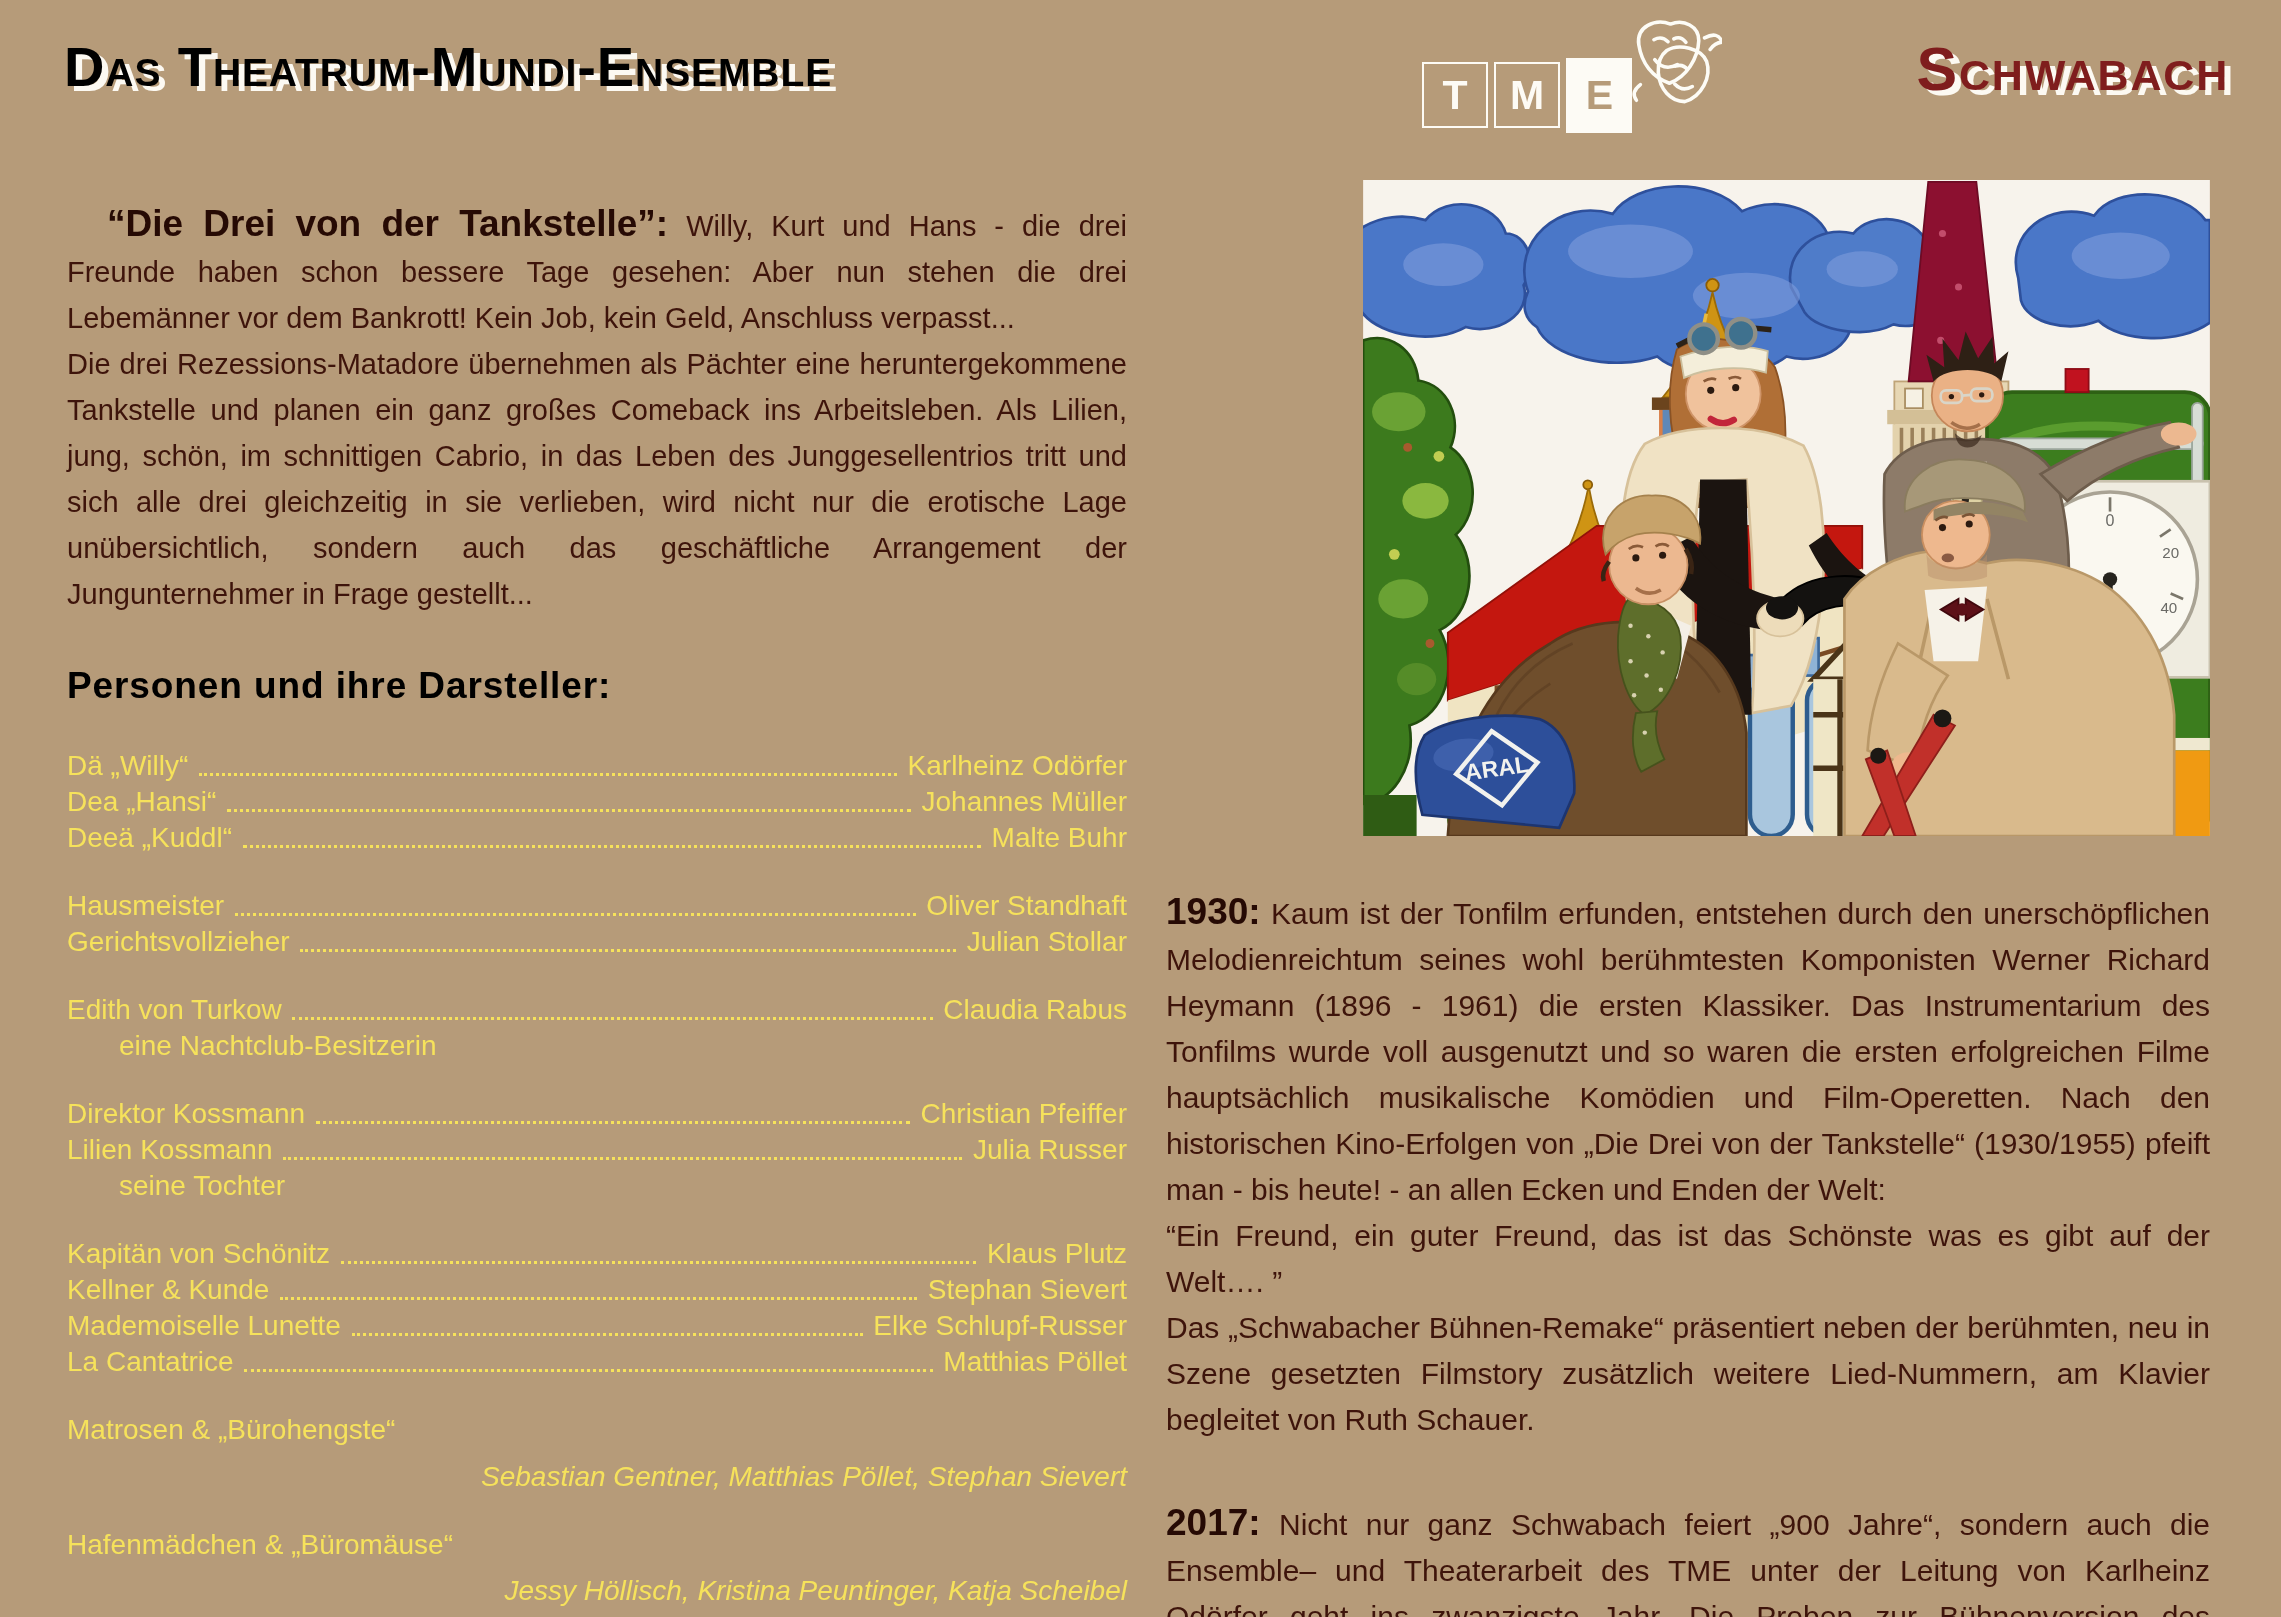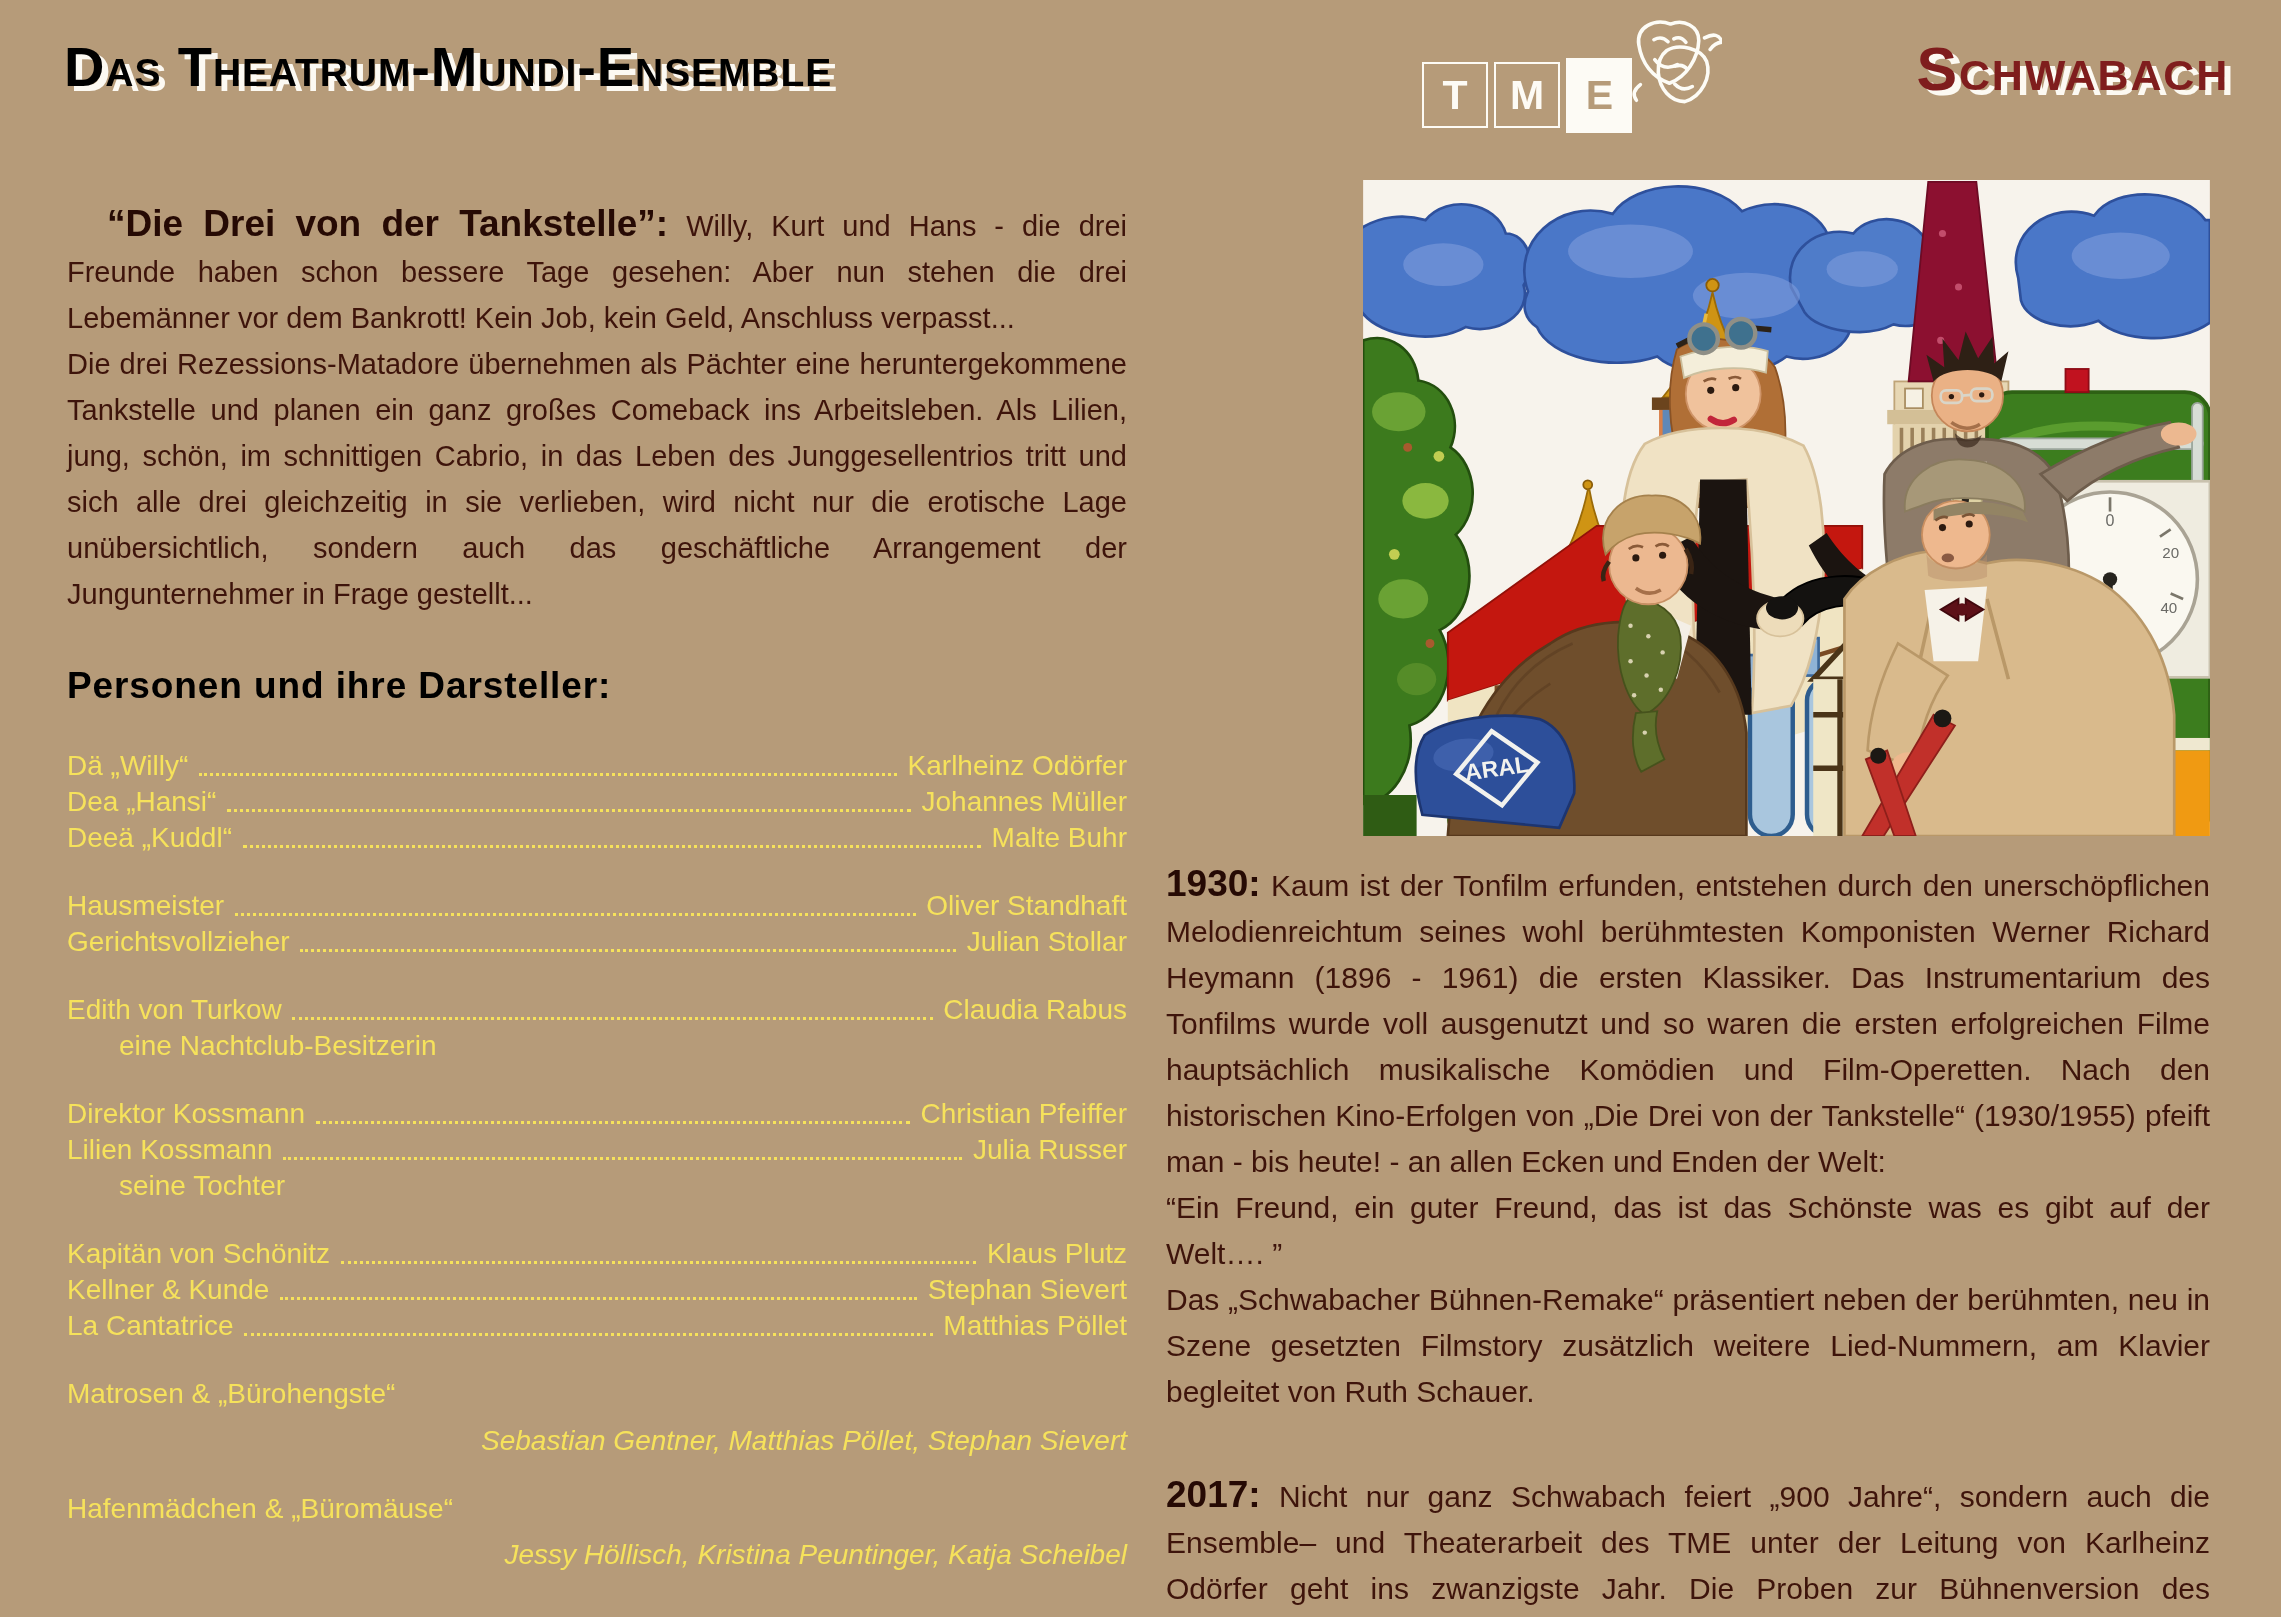--- a/index.html
+++ b/index.html
@@ -31,21 +31,21 @@
   .cast-row .role,.cast-row .actor{white-space:nowrap;}
   .cast-row .leader{flex:1;border-bottom:3.6px dotted #f6e25b;margin:0 10.7px 8px 10.7px;}
   .cast-note{padding-left:52px;}
   .cast-group{}
   .cast-names{text-align:right;margin-top:10.7px;font-style:italic;}
   .cast-spacer{height:32px;}
 
   
   .right-col{position:absolute;left:1166px;top:180px;width:1044px;}
   .photo{display:block;margin-left:auto;width:847px;height:656px;}
-  .body-text{margin-top:25px;font-size:30px;line-height:46px;color:#3e140b;text-align:justify;}
+  .body-text{margin-top:53px;font-size:30px;line-height:46px;color:#3e140b;text-align:justify;}
   .body-text p{margin:0;}
   .ylabel{font-size:37px;font-weight:bold;color:#260a04;}
   .para-2017{margin-top:57px;}
 </style>
 </head>
 <body>
 
 <div class="page">
 
   <div class="title">Das Theatrum-Mundi-Ensemble</div>
@@ -130,20 +130,25 @@
       <div class="cast-spacer"></div>
       <div class="cast-row">
         <span class="role">Kapitän von Schönitz</span>
         <span class="leader"></span>
         <span class="actor">Klaus Plutz</span>
       </div>
       <div class="cast-row">
         <span class="role">Kellner &amp; Kunde</span>
         <span class="leader"></span>
         <span class="actor">Stephan Sievert</span>
+      </div>
+      <div class="cast-row">
+        <span class="role">Mademoiselle Lunette</span>
+        <span class="leader"></span>
+        <span class="actor">Elke Schlupf-Russer</span>
       </div>
       <div class="cast-row">
         <span class="role">La Cantatrice</span>
         <span class="leader"></span>
         <span class="actor">Matthias Pöllet</span>
       </div>
       <div class="cast-spacer"></div>
       <div class="cast-group">Matrosen &amp; „Bürohengste“</div>
       <div class="cast-names">Sebastian Gentner, Matthias Pöllet, Stephan Sievert</div>
       <div class="cast-spacer"></div>

